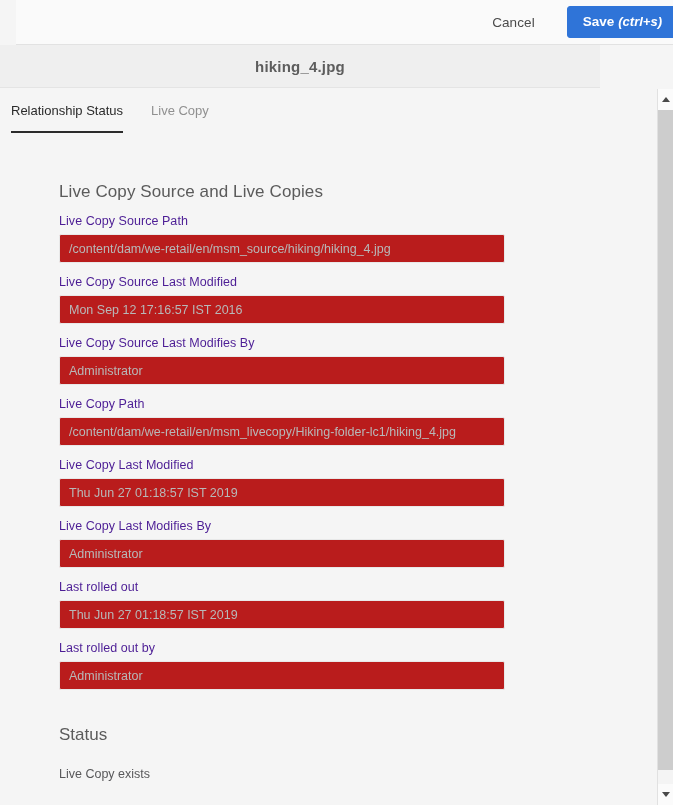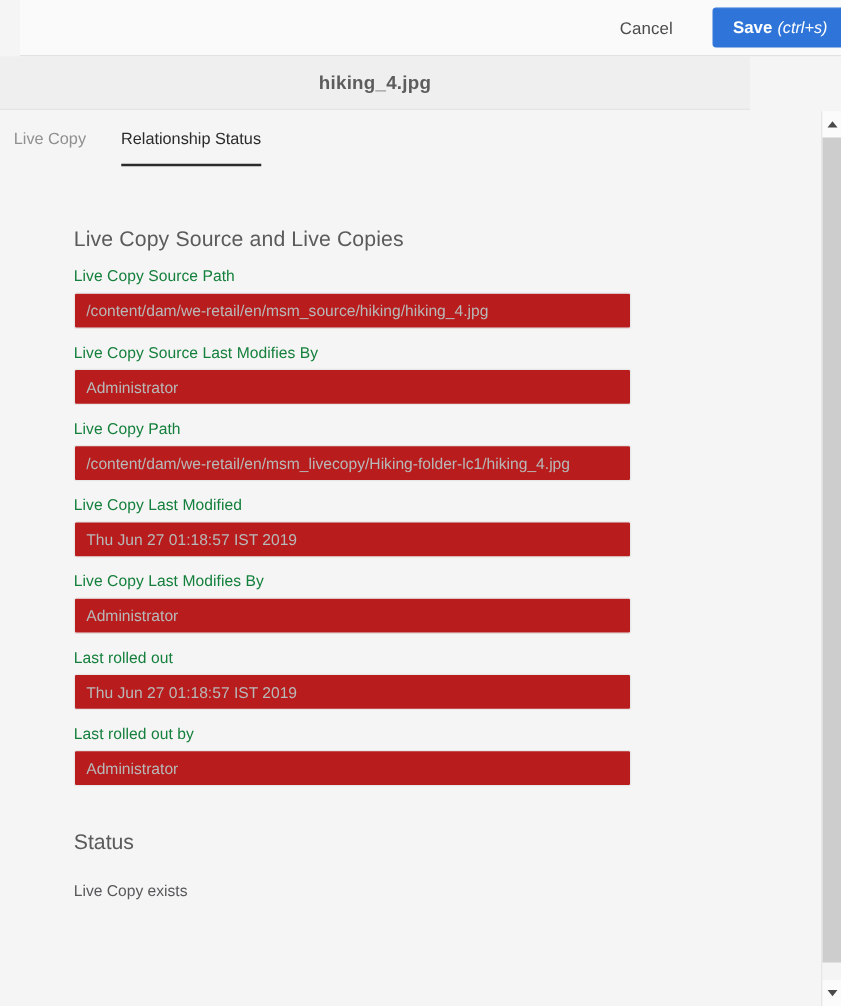--- a/index.html
+++ b/index.html
@@ -58,21 +58,21 @@
     padding: 8px 15px;
     cursor: pointer;
     font-family: "Liberation Sans", sans-serif;
     display: inline-flex;
     align-items: baseline;
     gap: 4px;
     line-height: 1.1;
   }
   .save-btn .shortcut {
     font-style: italic;
-    font-weight: normal;
+    font-weight: bold;
     font-size: 13px;
   }
 
   
   .titlebar {
     position: absolute;
     top: 45px; left: 0;
     width: 600px;
     height: 43px;
     background: #efefef;
@@ -145,21 +145,21 @@
     margin: 0 0 12px 0;
     letter-spacing: .1px;
   }
   .field {
     margin-bottom: 12px;
     width: 446px;
   }
   .field-label {
     display: block;
     font-size: 12.5px;
-    color: #15803d;
+    color: #4c1d95;
     margin-bottom: 6px;
     letter-spacing: .05px;
   }
   .field-input {
     display: block;
     width: 446px;
     height: 29px;
     box-sizing: border-box;
     background: #b91c1c;
     border: 1px solid #e8e8e8;
@@ -250,37 +250,41 @@
     </button>
   </div>
 
   <div class="titlebar">
     <span class="doc-title">hiking_4.jpg</span>
   </div>
 
   <div class="scrollregion">
 
     <div class="tabbar">
+      <div class="tab active">
+        <span>Relationship Status</span>
+      </div>
       <div class="tab">
         <span>Live Copy</span>
       </div>
-      <div class="tab active">
-        <span>Relationship Status</span>
-      </div>
     </div>
 
     <div class="content">
 
       <h2 class="section-heading">Live Copy Source and Live Copies</h2>
 
       <div class="field">
         <label class="field-label">Live Copy Source Path</label>
         <input class="field-input" type="text" readonly="" placeholder="/content/dam/we-retail/en/msm_source/hiking/hiking_4.jpg" style="">
       </div>
 
+      <div class="field">
+        <label class="field-label">Live Copy Source Last Modified</label>
+        <input class="field-input" type="text" readonly="" placeholder="Mon Sep 12 17:16:57 IST 2016" style="">
+      </div>
 
       <div class="field">
         <label class="field-label">Live Copy Source Last Modifies By</label>
         <input class="field-input" type="text" readonly="" placeholder="Administrator" style="">
       </div>
 
       <div class="field">
         <label class="field-label">Live Copy Path</label>
         <input class="field-input" type="text" readonly="" placeholder="/content/dam/we-retail/en/msm_livecopy/Hiking-folder-lc1/hiking_4.jpg" style="">
       </div>

